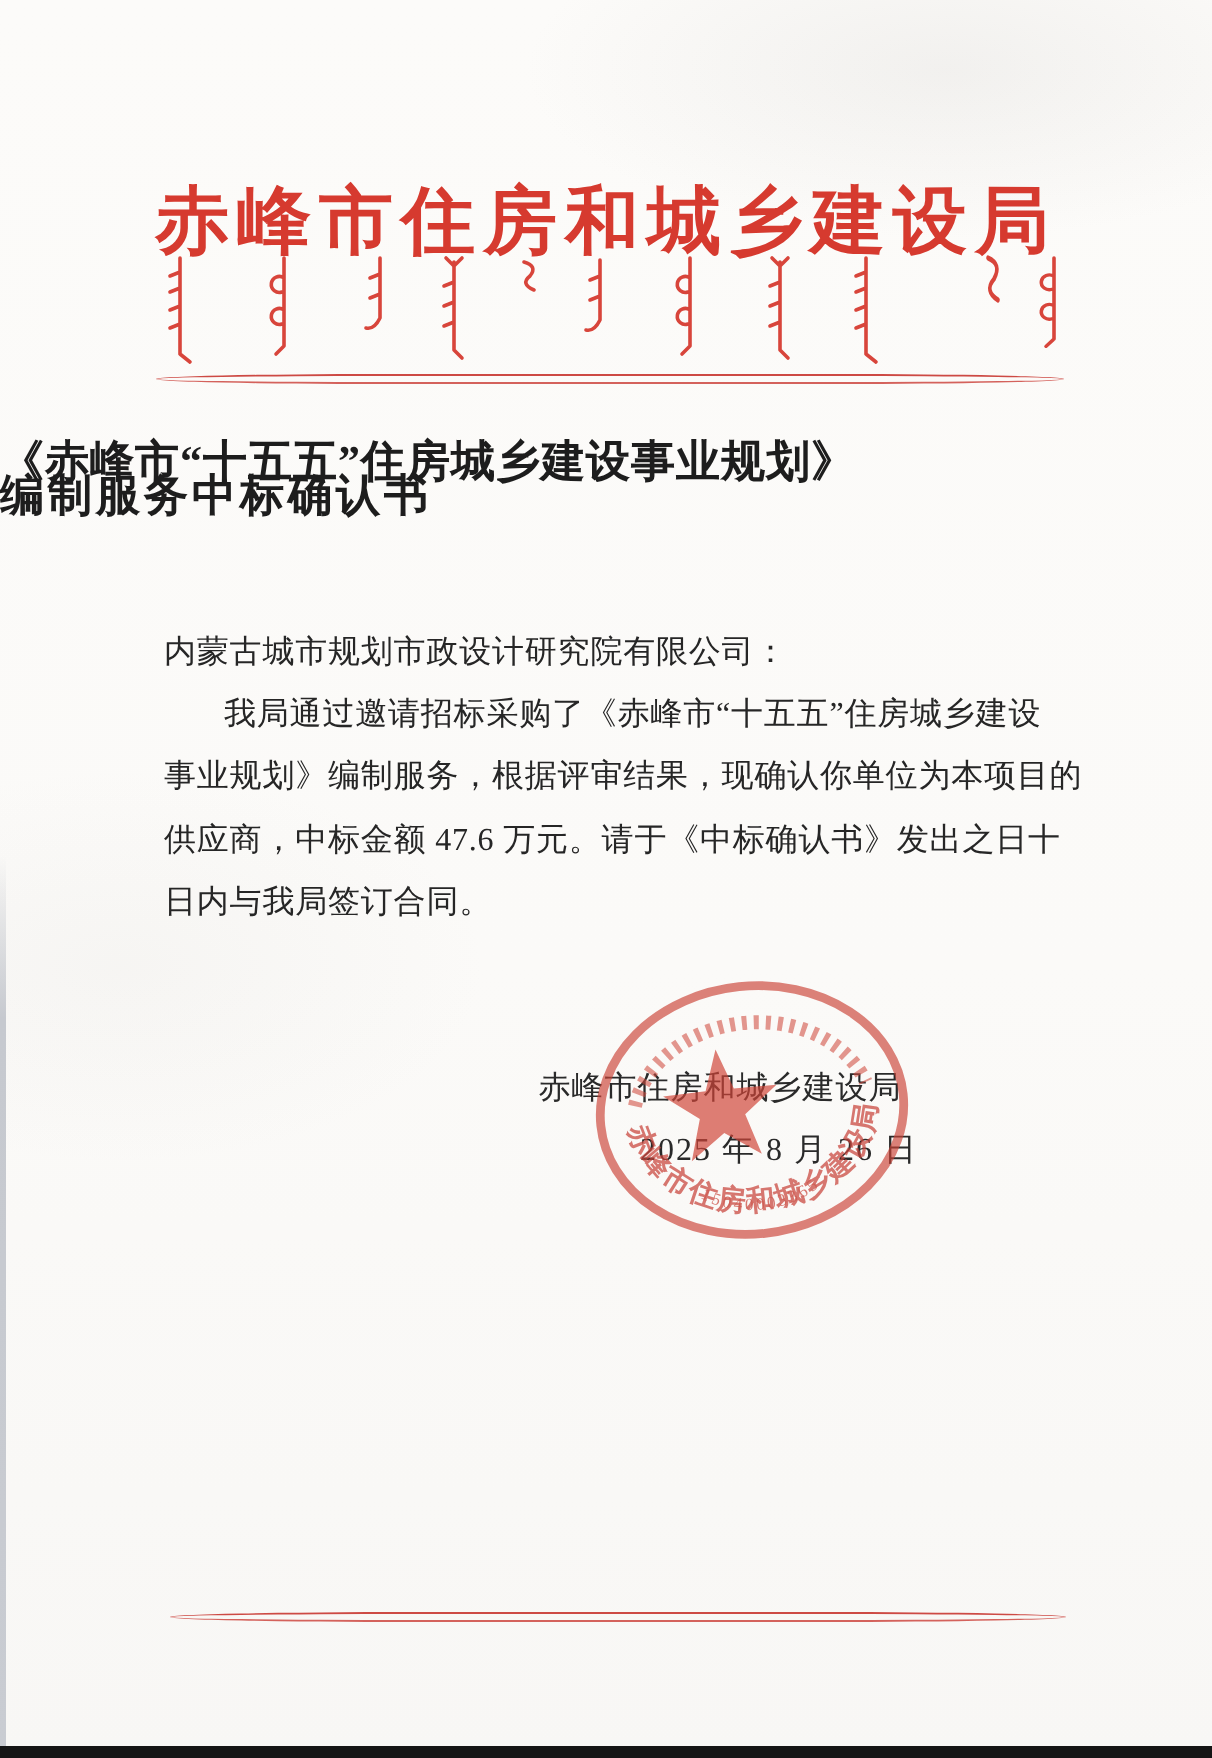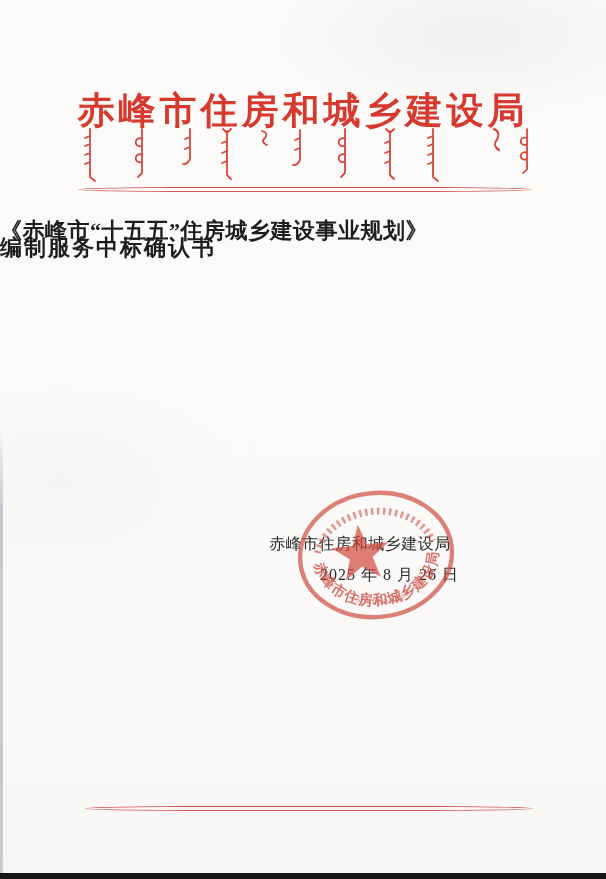--- a/index.html
+++ b/index.html
@@ -113,20 +113,27 @@
     <use href="#mg1" transform="translate(353,2)"></use>
     <use href="#mg4" transform="translate(417,2) scale(1,1.5)"></use>
     <use href="#mg2" transform="translate(447,2) scale(1,0.92)"></use>
   </svg>
 
   <div class="masthead-divider"></div>
 
   <div class="doc-title l1">《赤峰市“十五五”住房城乡建设事业规划》</div>
   <div class="doc-title l2">编制服务中标确认书</div>
 
+  <div class="letter-body">
+    <span class="line">内蒙古城市规划市政设计研究院有限公司：</span>
+    <span class="line indent">我局通过邀请招标采购了《赤峰市“十五五”住房城乡建设</span>
+    <span class="line">事业规划》编制服务，根据评审结果，现确认你单位为本项目的</span>
+    <span class="line">供应商，中标金额 47.6 万元。请于《中标确认书》发出之日十</span>
+    <span class="line">日内与我局签订合同。</span>
+  </div>
 
   <div class="sig-agency">赤峰市住房和城乡建设局</div>
   <div class="sig-date">2025 年 8 月 26 日</div>
 
   <svg class="seal" width="170" height="150" viewBox="0 0 170 150">
     <defs>
       <path id="ringTextArc" d="M 21 72 A 62 50 0 0 0 145 72"></path>
       <path id="serialArc" d="M 42 94 A 41 28 0 0 0 124 94"></path>
       <path id="mongArc" d="M 25 64 A 60 48 0 0 1 141 64"></path>
     </defs>

